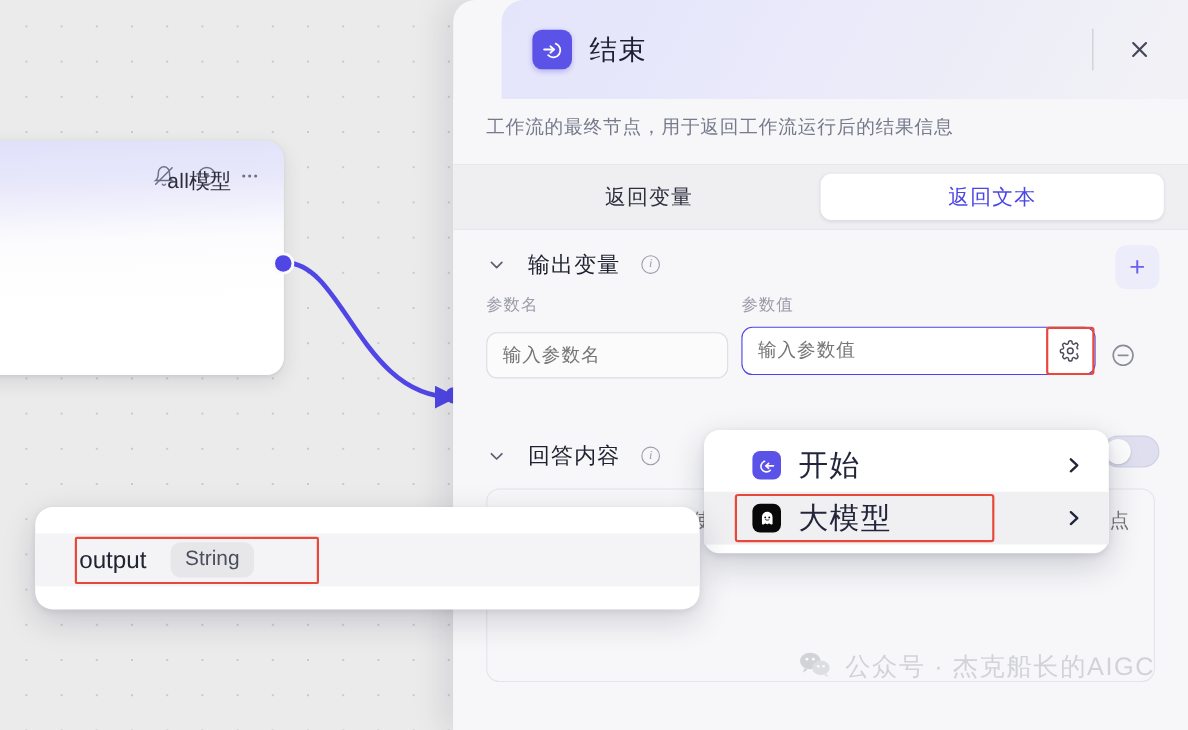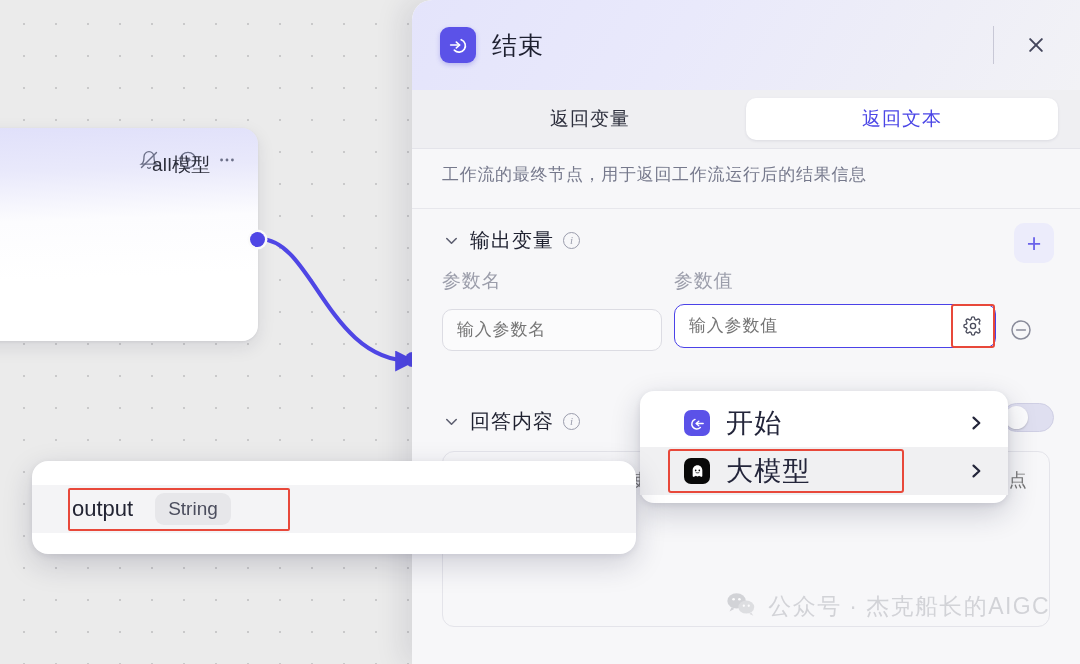--- a/index.html
+++ b/index.html
@@ -111,20 +111,21 @@
     z-index: 10;
   }
   #panel-header {
     position: relative;
     height: 90px;
     background: linear-gradient(120deg, #e4e4fb 0%, #e9e9fb 40%, #eeeef7 75%, #f2f2f6 100%);
     display: flex;
     align-items: center;
     padding: 0 30px 0 28px;
     border-top-left-radius: 20px;
+    margin-left: 44px;
   }
   #end-node-badge {
     width: 36px; height: 36px;
     border-radius: 9px;
     background: #5b52e8;
     display: flex; align-items: center; justify-content: center;
     flex: 0 0 auto;
     box-shadow: 0 2px 5px rgba(70,60,210,.28);
   }
   #panel-title {
@@ -185,21 +186,21 @@
   #panel-body {
     position: relative;
     padding: 18px 30px 0 30px;
     background: #f7f7f9;
     height: calc(664px - 90px - 54px - 59px);
   }
 
   .section-head {
     display: flex;
     align-items: center;
-    gap: 9px;
+    gap: 19px;
     position: relative;
   }
   .chev {
     color: #5e6071;
     display: flex; align-items: center;
     cursor: pointer;
   }
   .section-title {
     font-size: 20px;
     color: #1f2130;
@@ -228,21 +229,21 @@
     color: #6a62ea;
     display: flex; align-items: center; justify-content: center;
     font-size: 25px;
     font-weight: 300;
     cursor: pointer;
   }
 
   #col-labels {
     display: flex;
     margin-top: 14px;
-    font-size: 19px;
+    font-size: 15px;
     color: #9b9daa;
     letter-spacing: .8px;
   }
   #col-labels .c1 { width: 232px; }
 
   #var-row {
     display: flex;
     align-items: center;
     margin-top: 10px;
     gap: 12px;
@@ -512,26 +513,26 @@
       <span id="panel-title">结束</span>
       <span id="header-divider"></span>
       <span id="close-btn">
         <svg width="20" height="20" viewBox="0 0 24 24" fill="none" stroke="currentColor" stroke-width="2.4" stroke-linecap="round">
           <line x1="5" y1="5" x2="19" y2="19"></line>
             <line x1="19" y1="5" x2="5" y2="19"></line>
         </svg>
       </span>
     </div>
 
+    <div id="panel-desc">工作流的最终节点，用于返回工作流运行后的结果信息</div>
+
     <div id="tabs">
       <div class="tab">返回变量</div>
       <div class="tab active">返回文本</div>
     </div>
-
-    <div id="panel-desc">工作流的最终节点，用于返回工作流运行后的结果信息</div>
 
     <div id="panel-body">
 
       <div class="section-head">
         <span class="chev">
           <svg width="19" height="19" viewBox="0 0 24 24" fill="none" stroke="currentColor" stroke-width="2" stroke-linecap="round" stroke-linejoin="round">
             <polyline points="6,9.5 12,15.5 18,9.5"></polyline>
           </svg>
         </span>
         <span class="section-title">输出变量</span>

